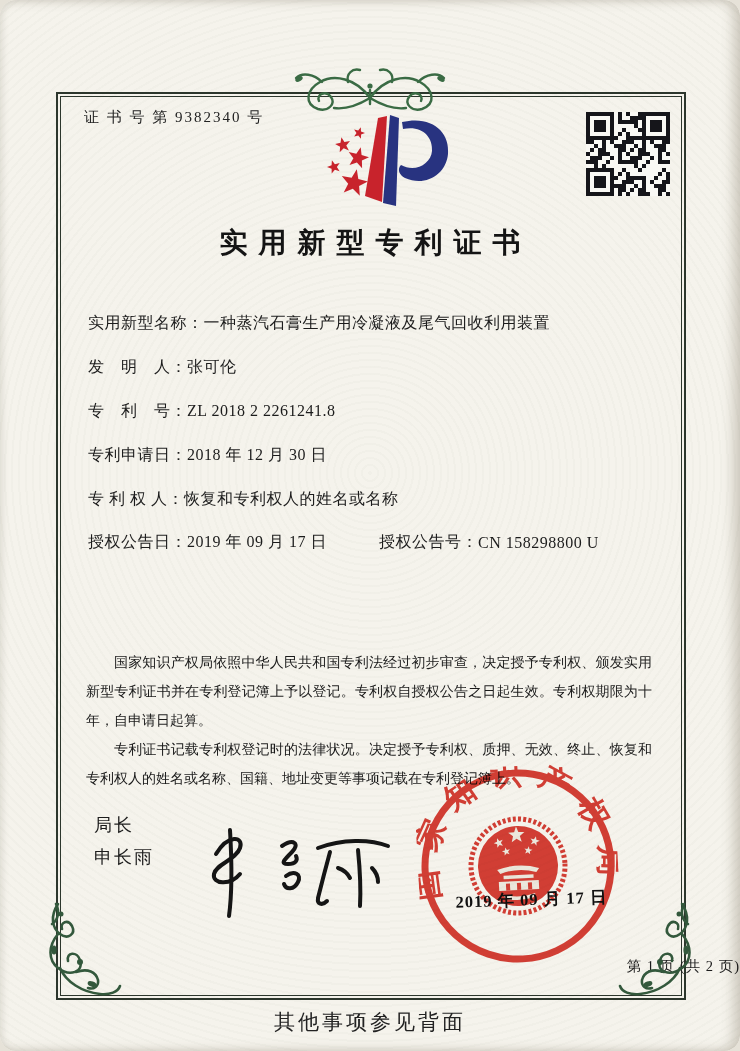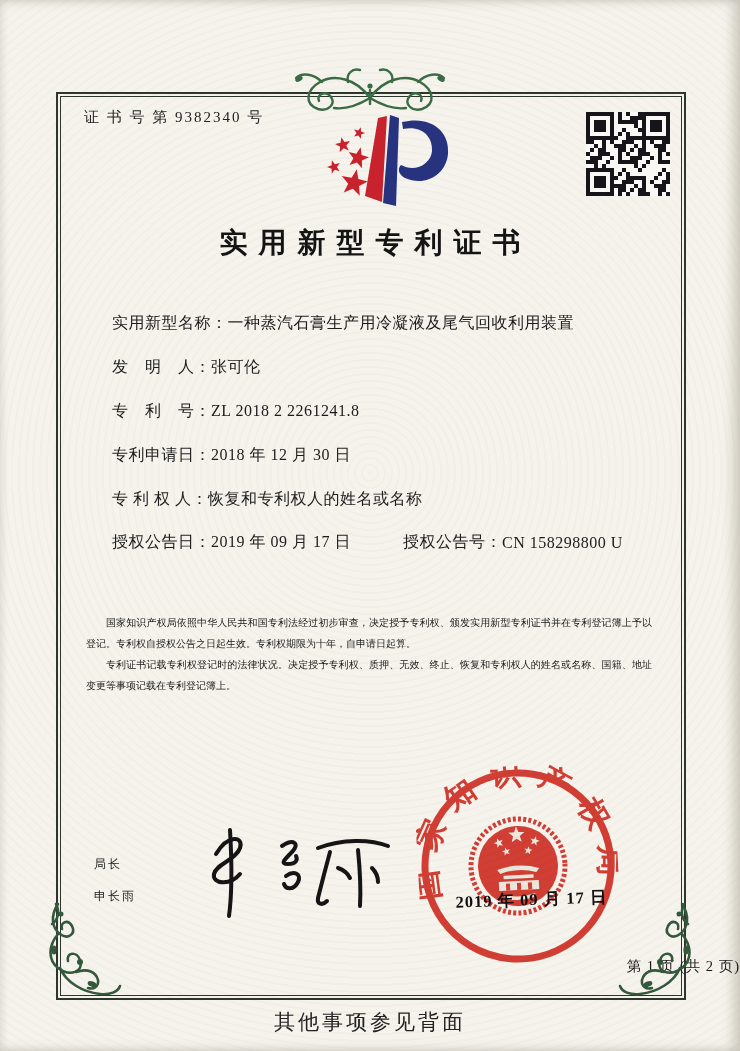--- a/index.html
+++ b/index.html
@@ -1,45 +1,45 @@
 <!DOCTYPE html>
 <html><head>
 <meta charset="utf-8">
 <style>
   html,body{margin:0;padding:0;background:#e6e2d8;}
   .paper{
     position:relative;width:740px;height:1051px;margin:0 auto;
     background:#f5f3ec;
     background-image:repeating-radial-gradient(circle at 50% 45%, rgba(150,160,140,.045) 0 2px, transparent 2px 7px);
     font-family:"Liberation Serif","DejaVu Serif",serif;color:#1c1c1c;
-    overflow:hidden;box-shadow:inset -7px 0 12px rgba(110,100,80,.28), inset 3px 0 6px rgba(110,100,80,.12);
+    overflow:hidden;box-shadow:inset -7px 0 12px rgba(110,100,80,.28), inset 3px 0 6px rgba(110,100,80,.12);border-radius:16px;
   }
   .frame{position:absolute;left:56px;top:92px;width:626px;height:904px;border:2.5px solid #2c362c;}
   .frame-inner{position:absolute;inset:2px;border:1px solid #2c362c;}
   .ornament{position:absolute;z-index:3;}
   .ornament.topc{left:50%;top:64px;transform:translateX(-50%);}
   .ornament.bl{left:36px;top:902px;}
   .ornament.br{right:36px;top:902px;transform:scaleX(-1);}
   .cert-no{position:absolute;left:84px;top:108px;font-size:15px;letter-spacing:2px;color:#222;}
   .qr{position:absolute;left:586px;top:112px;width:84px;height:84px;display:grid;
       grid-template-columns:repeat(21,1fr);grid-template-rows:repeat(21,1fr);background:#f9f8f4;}
   .qr i{display:block;}
   .qr i.b{background:#15151a;}
   .logo{position:absolute;left:292px;top:112px;}
   .title{position:absolute;left:0;right:0;top:224px;text-align:center;
          font-size:28px;font-weight:bold;letter-spacing:11px;text-indent:11px;color:#141414;}
   .fields{position:absolute;left:88px;top:302px;width:566px;}
-  .frow{height:43.8px;display:flex;align-items:center;font-size:16px;letter-spacing:.5px;white-space:nowrap;margin-left:24px;}
+  .frow{height:43.8px;display:flex;align-items:center;font-size:16px;letter-spacing:.5px;white-space:nowrap;}
   .frow .lab{flex:none;}
   .frow .val{flex:none;text-align:right;}
   .frow .gap{width:52px;flex:none;}
-  .paras{position:absolute;left:86px;top:612px;width:566px;font-size:10px;line-height:21px;
+  .paras{position:absolute;left:86px;top:648px;width:566px;font-size:14px;line-height:29px;
          text-align:justify;color:#1a1a1a;}
   .paras p{margin:0;text-indent:2em;}
-  .signer{position:absolute;left:94px;top:848px;font-size:12px;line-height:32px;letter-spacing:2px;}
+  .signer{position:absolute;left:94px;top:809px;font-size:18px;line-height:32px;letter-spacing:2px;}
   .signature{position:absolute;left:186px;top:824px;z-index:4;}
   .seal{position:absolute;left:418px;top:766px;width:200px;height:200px;transform:rotate(-3deg);
         mix-blend-mode:multiply;opacity:.93;z-index:2;}
   .seal-date{position:absolute;left:424px;top:889px;width:215px;font-size:16.5px;font-weight:bold;
              letter-spacing:1px;color:#101010;transform:rotate(-2deg);z-index:5;text-align:center;}
   .page-info{position:absolute;left:14px;right:0;top:957px;text-align:right;font-size:14.5px;letter-spacing:1px;}
   .footer-note{position:absolute;left:0;right:0;top:1008px;text-align:center;font-size:21px;letter-spacing:3px;color:#222;}
 </style>
 </head>
 <body>

